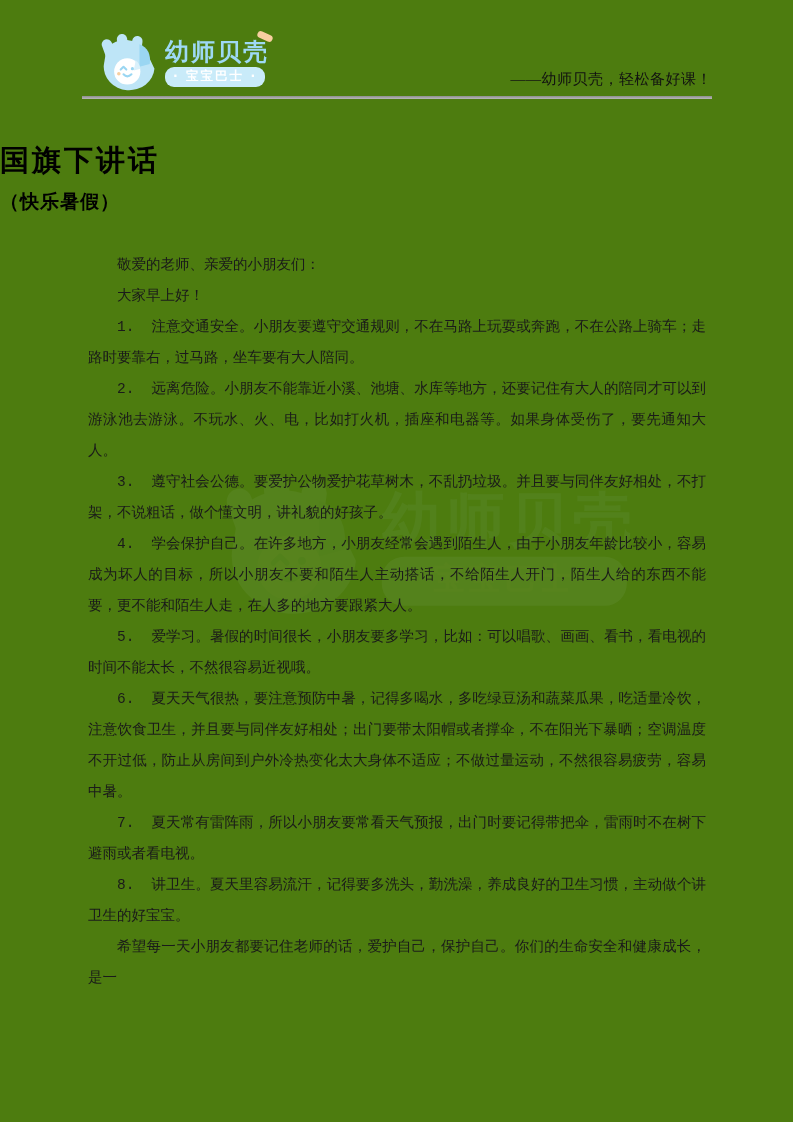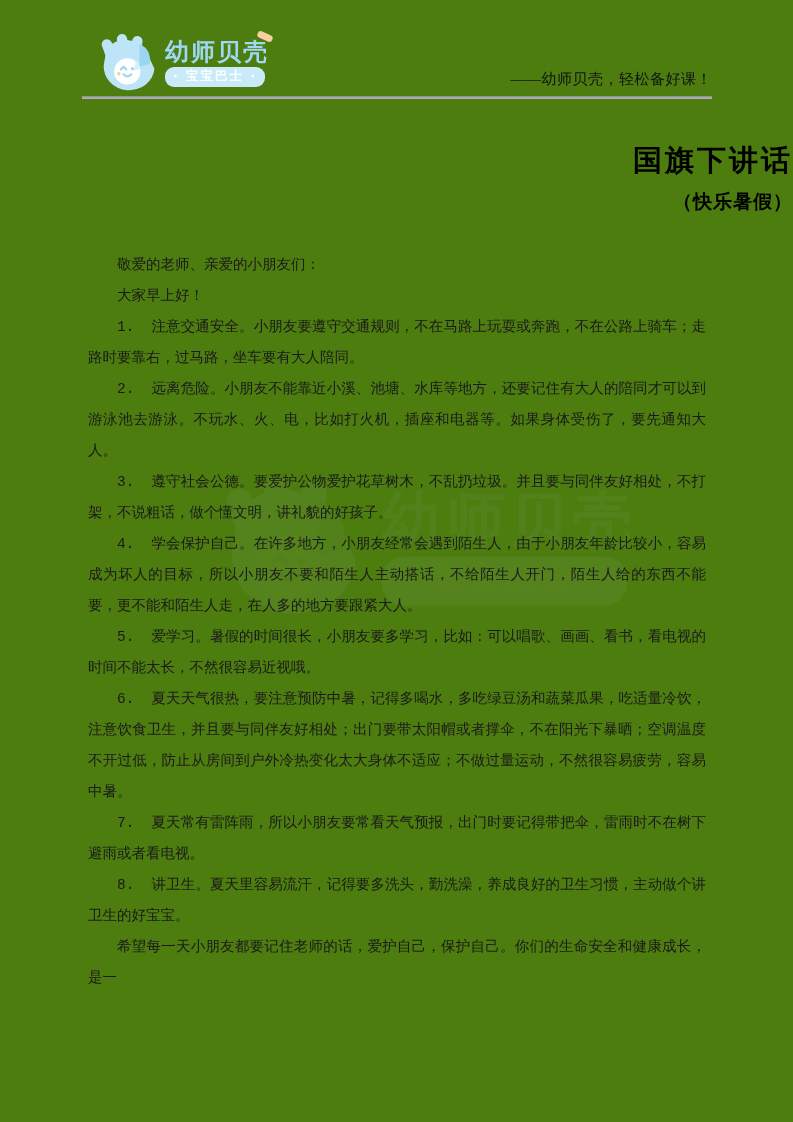--- a/index.html
+++ b/index.html
@@ -86,32 +86,32 @@
     filter: grayscale(35%);
   }
   .watermark .logo-inner { display: flex; align-items: center; }
 
   
   .doc-title {
     position: absolute;
     left: 0;
     top: 141px;
     width: 100%;
-    text-align: right;
+    text-align: left;
     font-size: 29px;
     font-weight: 700;
     letter-spacing: 3px;
     color: #000000;
   }
   .doc-subtitle {
     position: absolute;
     left: 0;
     top: 189px;
     width: 100%;
-    text-align: right;
+    text-align: left;
     font-size: 19px;
     font-weight: 700;
     letter-spacing: 1px;
     color: #000000;
   }
 
   
   .content {
     position: absolute;
     left: 88px;

